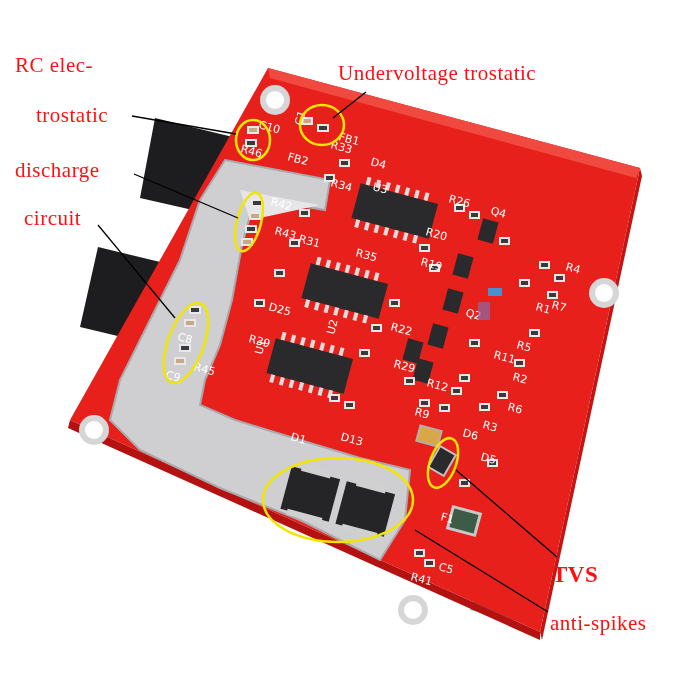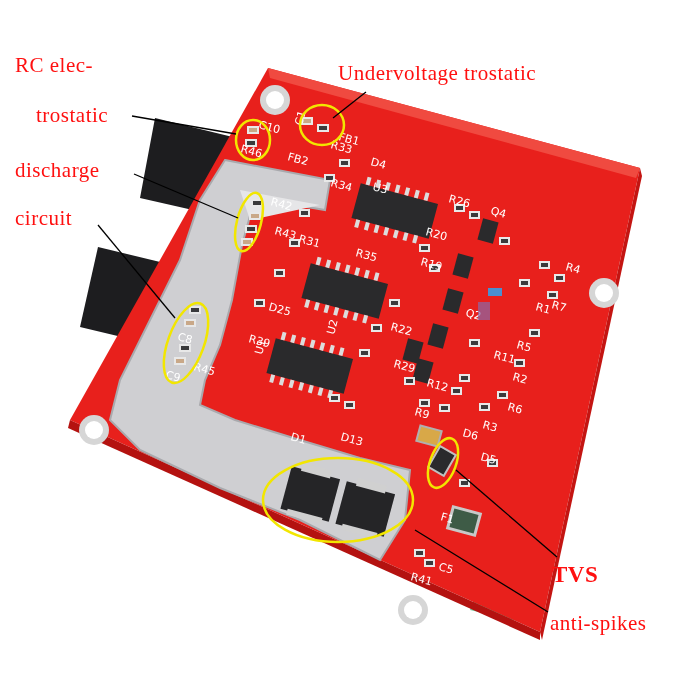--- a/index.html
+++ b/index.html
@@ -248,18 +248,18 @@
       <line x1="98" y1="225" x2="175" y2="318"></line>
       <line x1="366" y1="92" x2="333" y2="118"></line>
       <line x1="456" y1="470" x2="557" y2="557"></line>
       <line x1="415" y1="530" x2="548" y2="612"></line>
     </g>
   </svg>
 
   <div class="label" style="left:15px;top:55px;">RC elec-</div>
   <div class="label" style="left:16px;top:105px;margin-left:20px;">trostatic</div>
   <div class="label" style="left:15px;top:160px;">discharge</div>
-  <div class="label" style="left:15px;top:208px;text-align:right;">circuit</div>
+  <div class="label" style="left:24px;top:208px;text-align:right;">circuit</div>
   <div class="label" style="left:338px;top:63px;">Undervoltage trostatic</div>
   <div class="label bold" style="left:552px;top:563px;font-size:23px;">TVS</div>
   <div class="label" style="left:550px;top:613px;">anti-spikes</div>
 
 </div>
 
 </body></html>

